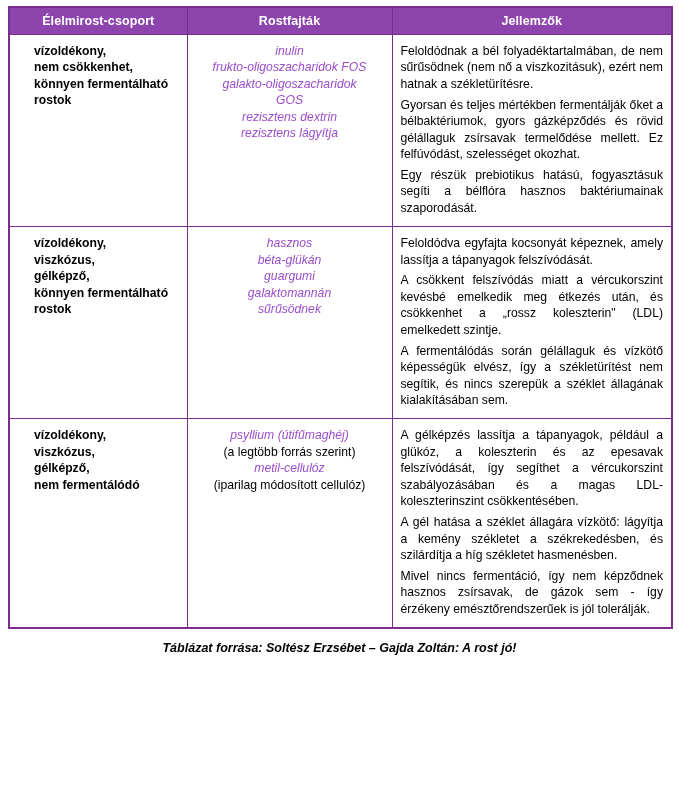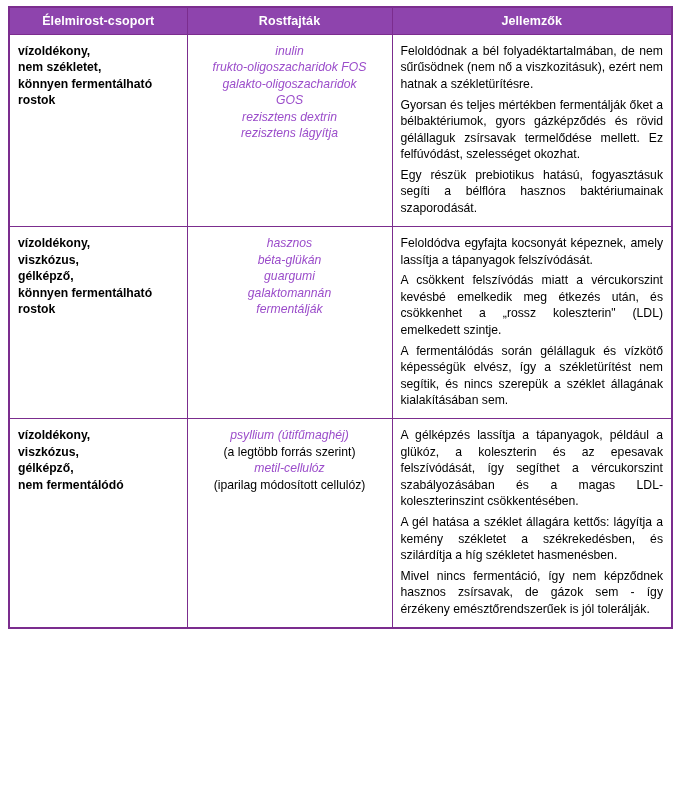--- a/index.html
+++ b/index.html
@@ -48,21 +48,21 @@
   col.c2 { width: 205px; }
   col.c3 { width: 280px; }
 
   .group-cell {
     font-weight: bold;
     vertical-align: middle;
     padding-left: 12px;
     font-size: 12.4px;
     line-height: 1.5;
   }
-  .group-cell div { white-space: nowrap; }
+  .group-cell div { white-space: nowrap; margin-left: 16px; }
 
   .types-cell {
     color: #9b4dca;
     font-style: italic;
     vertical-align: middle;
     padding-left: 12px;
     font-size: 12.4px;
     line-height: 1.5;
     text-align: center;
   }
@@ -106,21 +106,21 @@
       <tr>
         <th>Élelmirost-csoport</th>
         <th>Rostfajták</th>
         <th>Jellemzők</th>
       </tr>
     </thead>
     <tbody>
       <tr>
         <td class="group-cell">
           <div>vízoldékony,</div>
-          <div>nem székletet,</div>
+          <div>nem csökkenhet,</div>
           <div>könnyen fermentálható</div>
           <div>rostok</div>
         </td>
         <td class="types-cell">
           <div>inulin</div>
           <div>frukto-oligoszacharidok FOS</div>
           <div>galakto-oligoszacharidok</div>
           <div>GOS</div>
           <div>rezisztens dextrin</div>
           <div>rezisztens lágyítja</div>
@@ -137,21 +137,21 @@
           <div>viszkózus,</div>
           <div>gélképző,</div>
           <div>könnyen fermentálható</div>
           <div>rostok</div>
         </td>
         <td class="types-cell">
           <div>hasznos</div>
           <div>béta-glükán</div>
           <div>guargumi</div>
           <div>galaktomannán</div>
-          <div>fermentálják</div>
+          <div>sűrűsödnek</div>
         </td>
         <td class="desc-cell">
           <p>Feloldódva egyfajta kocsonyát képeznek, amely lassítja a tápanyagok felszívódását.</p>
           <p>A csökkent felszívódás miatt a vércukorszint kevésbé emelkedik meg étkezés után, és csökkenhet a „rossz koleszterin" (LDL) emelkedett szintje.</p>
           <p>A fermentálódás során gélállaguk és vízkötő képességük elvész, így a székletürítést nem segítik, és nincs szerepük a széklet állagának kialakításában sem.</p>
         </td>
       </tr>
       <tr>
         <td class="group-cell">
           <div>vízoldékony,</div>
@@ -160,19 +160,20 @@
           <div>nem fermentálódó</div>
         </td>
         <td class="types-cell">
           <div>psyllium (útifűmaghéj)</div>
           <div class="plain">(a legtöbb forrás szerint)</div>
           <div>metil-cellulóz</div>
           <div class="plain">(iparilag módosított cellulóz)</div>
         </td>
         <td class="desc-cell">
           <p>A gélképzés lassítja a tápanyagok, például a glükóz, a koleszterin és az epesavak felszívódását, így segíthet a vércukorszint szabályozásában és a magas LDL-koleszterinszint csökkentésében.</p>
-          <p>A gél hatása a széklet állagára kettős: lágyítja a kemény székletet a székrekedésben, és szilárdítja a híg székletet hasmenésben.</p>
+          <p>A gél hatása a széklet állagára vízkötő: lágyítja a kemény székletet a székrekedésben, és szilárdítja a híg székletet hasmenésben.</p>
           <p>Mivel nincs fermentáció, így nem képződnek hasznos zsírsavak, de gázok sem - így érzékeny emésztőrendszerűek is jól tolerálják.</p>
         </td>
       </tr>
     </tbody>
   </table>
+  <div class="source-note">Táblázat forrása: Soltész Erzsébet – Gajda Zoltán: A rost jó!</div>
 </div>
 
 </body></html>

